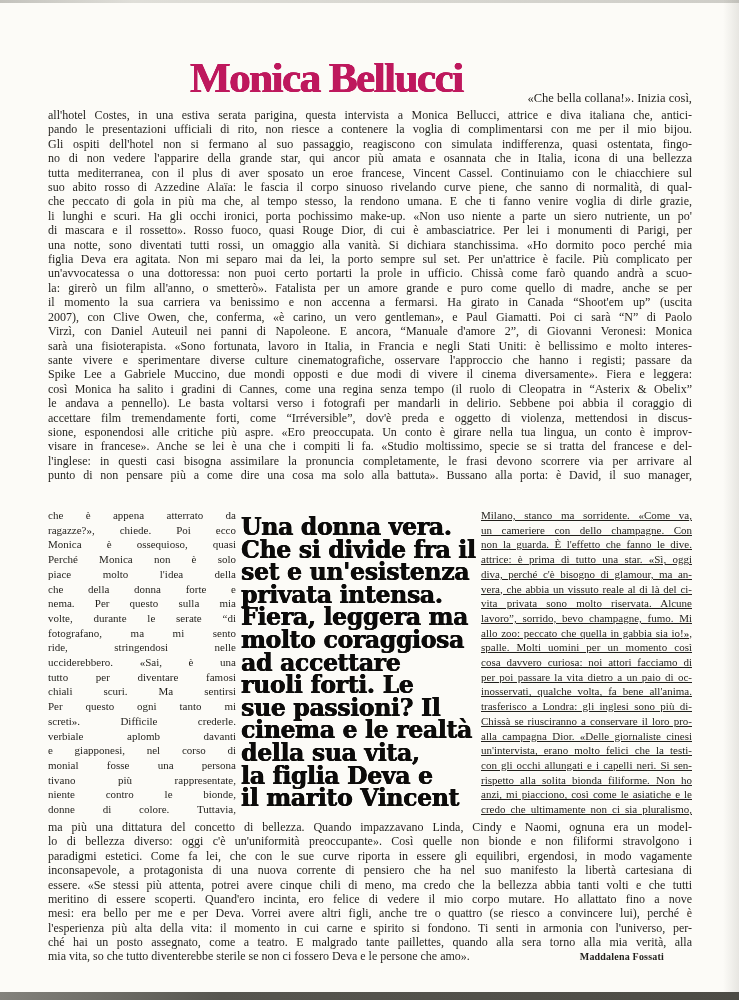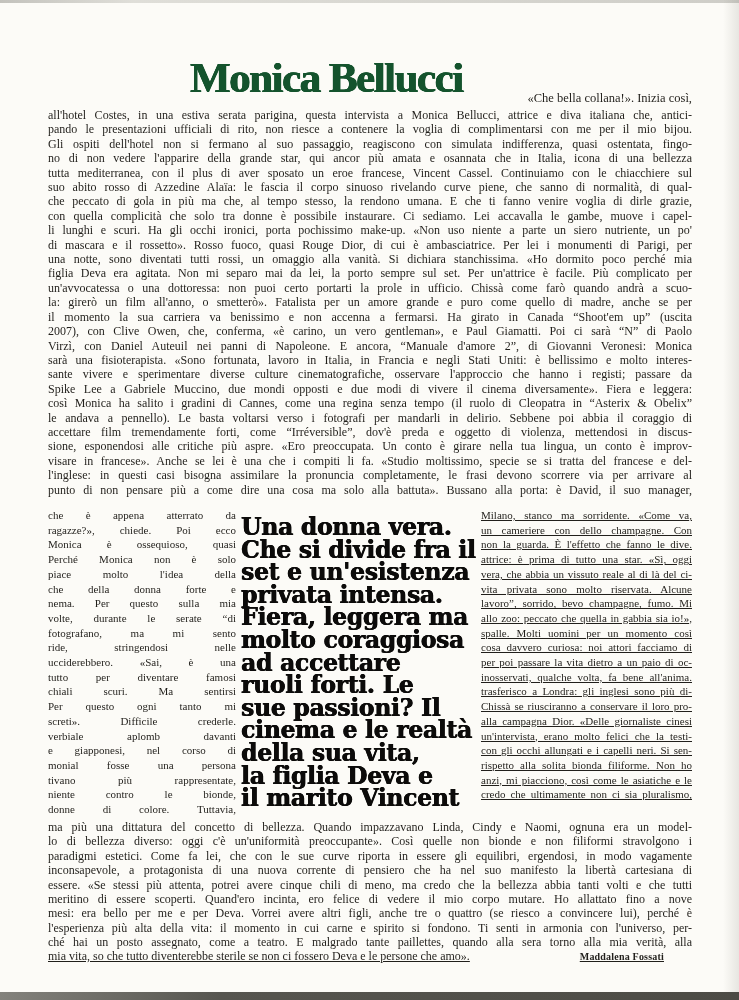--- a/index.html
+++ b/index.html
@@ -23,21 +23,21 @@
   }
   .bottom-bar {
     position: absolute; bottom: 0; left: 0; right: 0; height: 8px;
     background: linear-gradient(to right, #83827c, var(--bottom-bar, #56554f) 30%, #4c4b45);
   }
   .header { position: absolute; left: 48px; top: 58px; width: 644px; height: 50px; }
   .title {
     position: absolute; left: 142px; top: -3px; margin: 0;
     font: 700 43px/46px "Liberation Serif", serif;
     letter-spacing: -1.5px;
-    color: #14532d;
+    color: #be185d;
     text-shadow: .6px 0 0 currentColor, -.3px 0 0 currentColor, 0 .3px 0 currentColor;
     white-space: nowrap;
   }
   .intro {
     position: absolute; right: 0; bottom: 2px;
     font: 12.5px/15px "Liberation Serif", serif;
     white-space: nowrap;
   }
   .body-top   { position: absolute; left: 48px; top: 108px; width: 644px; }
   .body-bottom{ position: absolute; left: 48px; top: 820px; width: 644px; }
@@ -59,21 +59,20 @@
     font: 700 23.5px/22.6px "DejaVu Serif", serif;
     letter-spacing: -0.3px;
     color: var(--quote-ink, #0c0b0a);
     text-shadow: .5px 0 0 currentColor, -.2px 0 0 currentColor;
     white-space: nowrap;
   }
   .final-row {
     position: absolute; left: 48px; top: 949px; width: 644px;
     display: flex; justify-content: space-between; align-items: baseline;
     font: 12px/14.4px "Liberation Serif", serif;
-    text-decoration: underline;
   }
   .byline { margin-right: 28px; font-weight: 700; font-size: 10px; letter-spacing: .2px; }
 </style>
 </head>
 <body>
 
 <div class="page">
   <div class="top-edge"></div>
   <div class="right-shade"></div>
 
@@ -83,21 +82,20 @@
   </header>
 
   <div class="body-top">
       <div class="jline">all'hotel Costes, in una estiva serata parigina, questa intervista a Monica Bellucci, attrice e diva italiana che, antici-</div>
       <div class="jline">pando le presentazioni ufficiali di rito, non riesce a contenere la voglia di complimentarsi con me per il mio bijou.</div>
       <div class="jline">Gli ospiti dell'hotel non si fermano al suo passaggio, reagiscono con simulata indifferenza, quasi ostentata, fingo-</div>
       <div class="jline">no di non vedere l'apparire della grande star, qui ancor più amata e osannata che in Italia, icona di una bellezza</div>
       <div class="jline">tutta mediterranea, con il plus di aver sposato un eroe francese, Vincent Cassel. Continuiamo con le chiacchiere sul</div>
       <div class="jline">suo abito rosso di Azzedine Alaïa: le fascia il corpo sinuoso rivelando curve piene, che sanno di normalità, di qual-</div>
       <div class="jline">che peccato di gola in più ma che, al tempo stesso, la rendono umana. E che ti fanno venire voglia di dirle grazie,</div>
-      <div class="jline">con quella complicità che solo tra donne è possibile instaurare. Ci sediamo. Lei accavalla le gambe, muove i capel-</div>
       <div class="jline">li lunghi e scuri. Ha gli occhi ironici, porta pochissimo make-up. «Non uso niente a parte un siero nutriente, un po'</div>
       <div class="jline">di mascara e il rossetto». Rosso fuoco, quasi Rouge Dior, di cui è ambasciatrice. Per lei i monumenti di Parigi, per</div>
       <div class="jline">una notte, sono diventati tutti rossi, un omaggio alla vanità. Si dichiara stanchissima. «Ho dormito poco perché mia</div>
       <div class="jline">figlia Deva era agitata. Non mi separo mai da lei, la porto sempre sul set. Per un'attrice è facile. Più complicato per</div>
       <div class="jline">un'avvocatessa o una dottoressa: non puoi certo portarti la prole in ufficio. Chissà come farò quando andrà a scuo-</div>
       <div class="jline">la: girerò un film all'anno, o smetterò». Fatalista per un amore grande e puro come quello di madre, anche se per</div>
       <div class="jline">il momento la sua carriera va benissimo e non accenna a fermarsi. Ha girato in Canada “Shoot'em up” (uscita</div>
       <div class="jline">2007), con Clive Owen, che, conferma, «è carino, un vero gentleman», e Paul Giamatti. Poi ci sarà “N” di Paolo</div>
       <div class="jline">Virzì, con Daniel Auteuil nei panni di Napoleone. E ancora, “Manuale d'amore 2”, di Giovanni Veronesi: Monica</div>
       <div class="jline">sarà una fisioterapista. «Sono fortunata, lavoro in Italia, in Francia e negli Stati Uniti: è bellissimo e molto interes-</div>
@@ -149,20 +147,21 @@
         <div class="qline">cinema e le realtà</div>
         <div class="qline">della sua vita,</div>
         <div class="qline">la figlia Deva e</div>
         <div class="qline">il marito Vincent</div>
       </div>
     <div class="col-right">
         <div class="cline">Milano, stanco ma sorridente. «Come va,</div>
         <div class="cline">un cameriere con dello champagne. Con</div>
         <div class="cline">non la guarda. È l'effetto che fanno le dive.</div>
         <div class="cline">attrice: è prima di tutto una star. «Sì, oggi</div>
+        <div class="cline">diva, perché c'è bisogno di glamour, ma an-</div>
         <div class="cline">vera, che abbia un vissuto reale al di là del ci-</div>
         <div class="cline">vita privata sono molto riservata. Alcune</div>
         <div class="cline">lavoro”, sorrido, bevo champagne, fumo. Mi</div>
         <div class="cline">allo zoo: peccato che quella in gabbia sia io!»,</div>
         <div class="cline">spalle. Molti uomini per un momento così</div>
         <div class="cline">cosa davvero curiosa: noi attori facciamo di</div>
         <div class="cline">per poi passare la vita dietro a un paio di oc-</div>
         <div class="cline">inosservati, qualche volta, fa bene all'anima.</div>
         <div class="cline">trasferisco a Londra: gli inglesi sono più di-</div>
         <div class="cline">Chissà se riusciranno a conservare il loro pro-</div>

